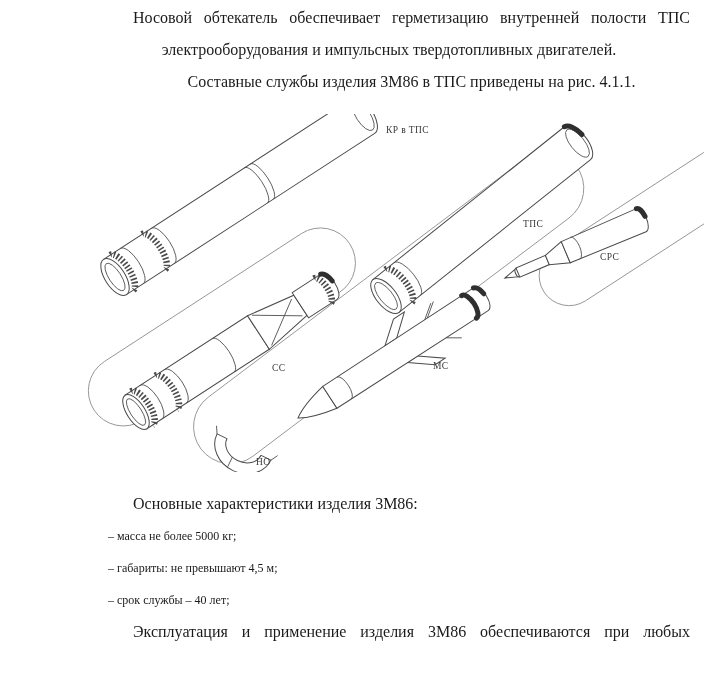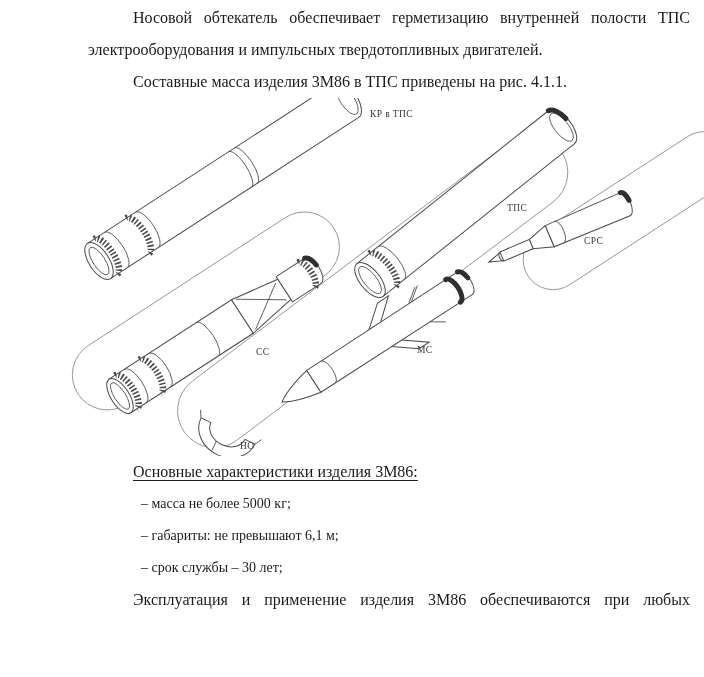--- a/index.html
+++ b/index.html
@@ -18,37 +18,36 @@
   .text { padding:0 14px 0 88px; }
   .pt   { padding-top:2px; }
   .ln {
     font-size:16px;
     line-height:32px;
     white-space:nowrap;
     overflow:hidden;
   }
   .j   { text-align:justify; text-align-last:justify; white-space:normal; }
   .ind { text-indent:45px; }
-  .plain { text-align:left; }
-  figure { margin:0; padding:0;text-decoration:underline; }
+  .plain { text-align:center; }
+  figure { margin:16px; padding:0;text-decoration:underline; }
   figure svg { display:block; }
   .caption {
     font-size:16px; line-height:32px;
     text-align:center;
     padding-left:26px;
   }
   .heading {
     font-size:16px; line-height:32px;
     margin-left:45px;
-    text-decoration:underline;
     text-underline-offset:3px;
   }
   .list-item {
-    font-size:14px; line-height:32px;
-    margin-left:53px;
+    font-size:12px; line-height:32px;
+    margin-left:20px;
   }
   .fig-label {
     font-family:"Liberation Serif","DejaVu Serif",serif;
     font-size:9.5px;
     fill:#3a3a3a;
     letter-spacing:.4px;
   }
   .solid { fill:#ffffff; stroke:#4a4a4a; stroke-width:1; }
   .thin  { fill:none; stroke:#4a4a4a; stroke-width:.8; }
   .knurl { fill:none; stroke:#4a4a4a; stroke-width:6.5; stroke-dasharray:1.6 1.9; }
@@ -56,21 +55,21 @@
   .ghost { fill:none; stroke:#979797; stroke-width:.9; }
 </style>
 </head>
 <body>
 
 <div class="page">
 
   <div class="text pt">
     <div class="ln j ind">Носовой обтекатель обеспечивает герметизацию внутренней полости ТПС</div>
     <div class="ln plain">электрооборудования и импульсных твердотопливных двигателей.</div>
-    <div class="ln plain ind">Составные масса изделия 3М86 в ТПС приведены на рис. 4.1.1.</div>
+    <div class="ln plain ind">Составные службы изделия 3М86 в ТПС приведены на рис. 4.1.1.</div>
   </div>
 
   <figure>
     <svg width="704" height="358" viewBox="0 0 704 358">
 
       <g>
         <rect class="ghost" x="0" y="-35" width="305" height="70" rx="35" transform="translate(78,296) rotate(-33)"></rect>
         <rect class="ghost" x="0" y="-37" width="470" height="74" rx="37" transform="translate(185,335) rotate(-37)"></rect>
         <rect class="ghost" x="0" y="-30" width="240" height="60" rx="30" transform="translate(528,178) rotate(-33)"></rect>
       </g>
@@ -151,18 +150,18 @@
       <text class="fig-label" x="256" y="257">СС</text>
       <text class="fig-label" x="417" y="255">МС</text>
       <text class="fig-label" x="240" y="351">НО</text>
     </svg>
   </figure>
 
 
   <div class="text">
     <div class="heading">Основные характеристики изделия 3М86:</div>
     <div class="list-item">– масса не более 5000 кг;</div>
-    <div class="list-item">– габариты: не превышают 6,1 м;</div>
-    <div class="list-item">– срок службы – 30 лет;</div>
+    <div class="list-item">– габариты: не превышают 4,5 м;</div>
+    <div class="list-item">– срок службы – 40 лет;</div>
     <div class="ln j ind">Эксплуатация и применение изделия 3М86 обеспечиваются при любых</div>
   </div>
 
 </div>
 
 </body></html>

